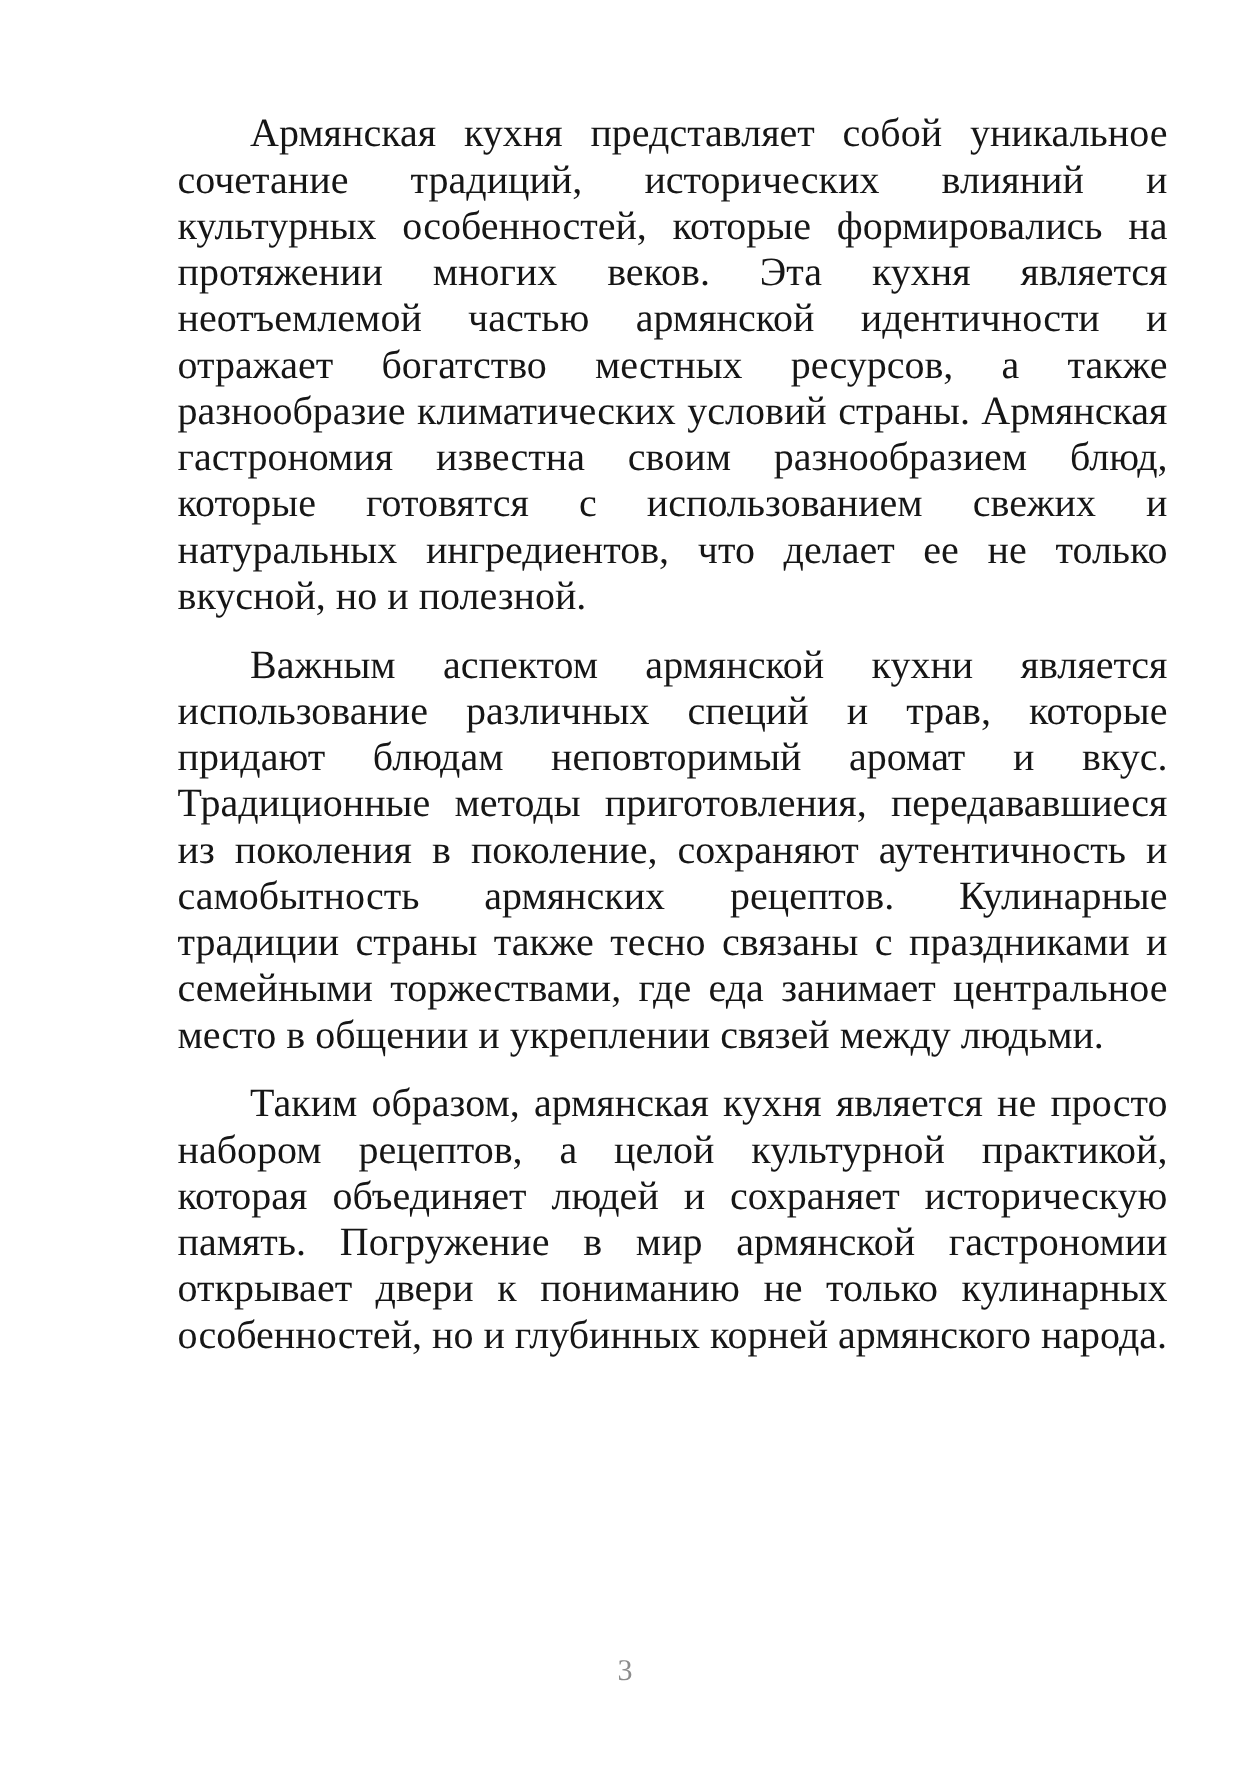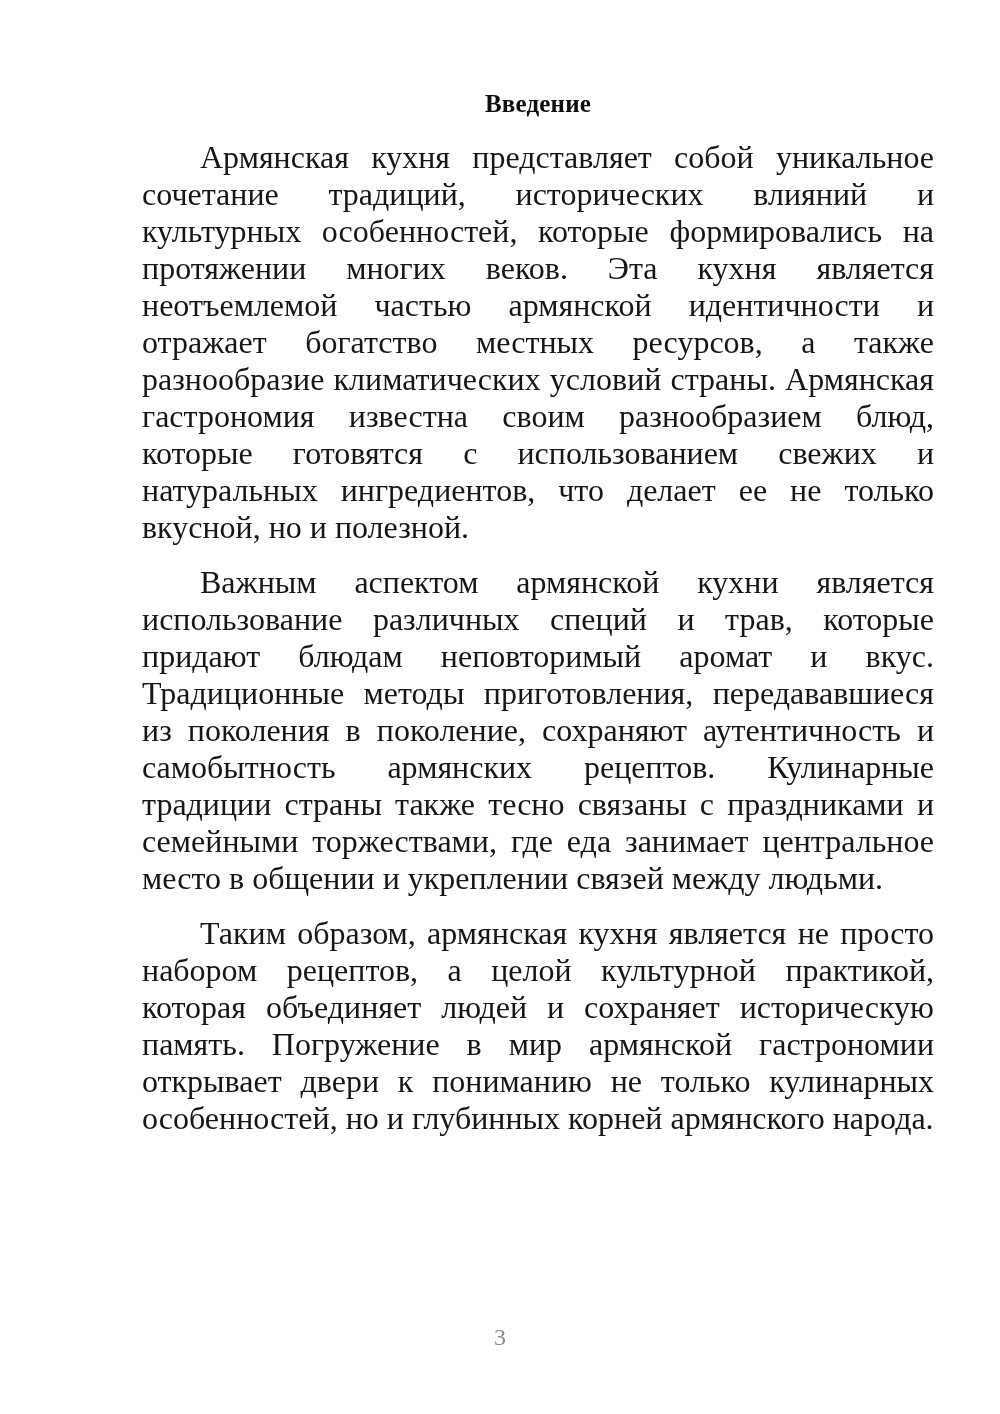--- a/index.html
+++ b/index.html
@@ -58,21 +58,20 @@
     color: #8c8c8c;
   }
 </style>
 </head>
 <body>
 
 <div class="page">
 
   <div class="content">
 
-    <h1 class="doc-heading">Введение</h1>
 
     <p class="body-paragraph">Армянская кухня представляет собой уникальное сочетание традиций, исторических влияний и культурных особенностей, которые формировались на протяжении многих веков. Эта кухня является неотъемлемой частью армянской идентичности и отражает богатство местных ресурсов, а также разнообразие климатических условий страны. Армянская гастрономия известна своим разнообразием блюд, которые готовятся с использованием свежих и натуральных ингредиентов, что делает ее не только вкусной, но и полезной.</p>
 
     <p class="body-paragraph">Важным аспектом армянской кухни является использование различных специй и трав, которые придают блюдам неповторимый аромат и вкус. Традиционные методы приготовления, передававшиеся из поколения в поколение, сохраняют аутентичность и самобытность армянских рецептов. Кулинарные традиции страны также тесно связаны с праздниками и семейными торжествами, где еда занимает центральное место в общении и укреплении связей между людьми.</p>
 
     <p class="body-paragraph">Таким образом, армянская кухня является не просто набором рецептов, а целой культурной практикой, которая объединяет людей и сохраняет историческую память. Погружение в мир армянской гастрономии открывает двери к пониманию не только кулинарных особенностей, но и глубинных корней армянского народа.</p>
 
   </div>
 
   <div class="page-number">3</div>

